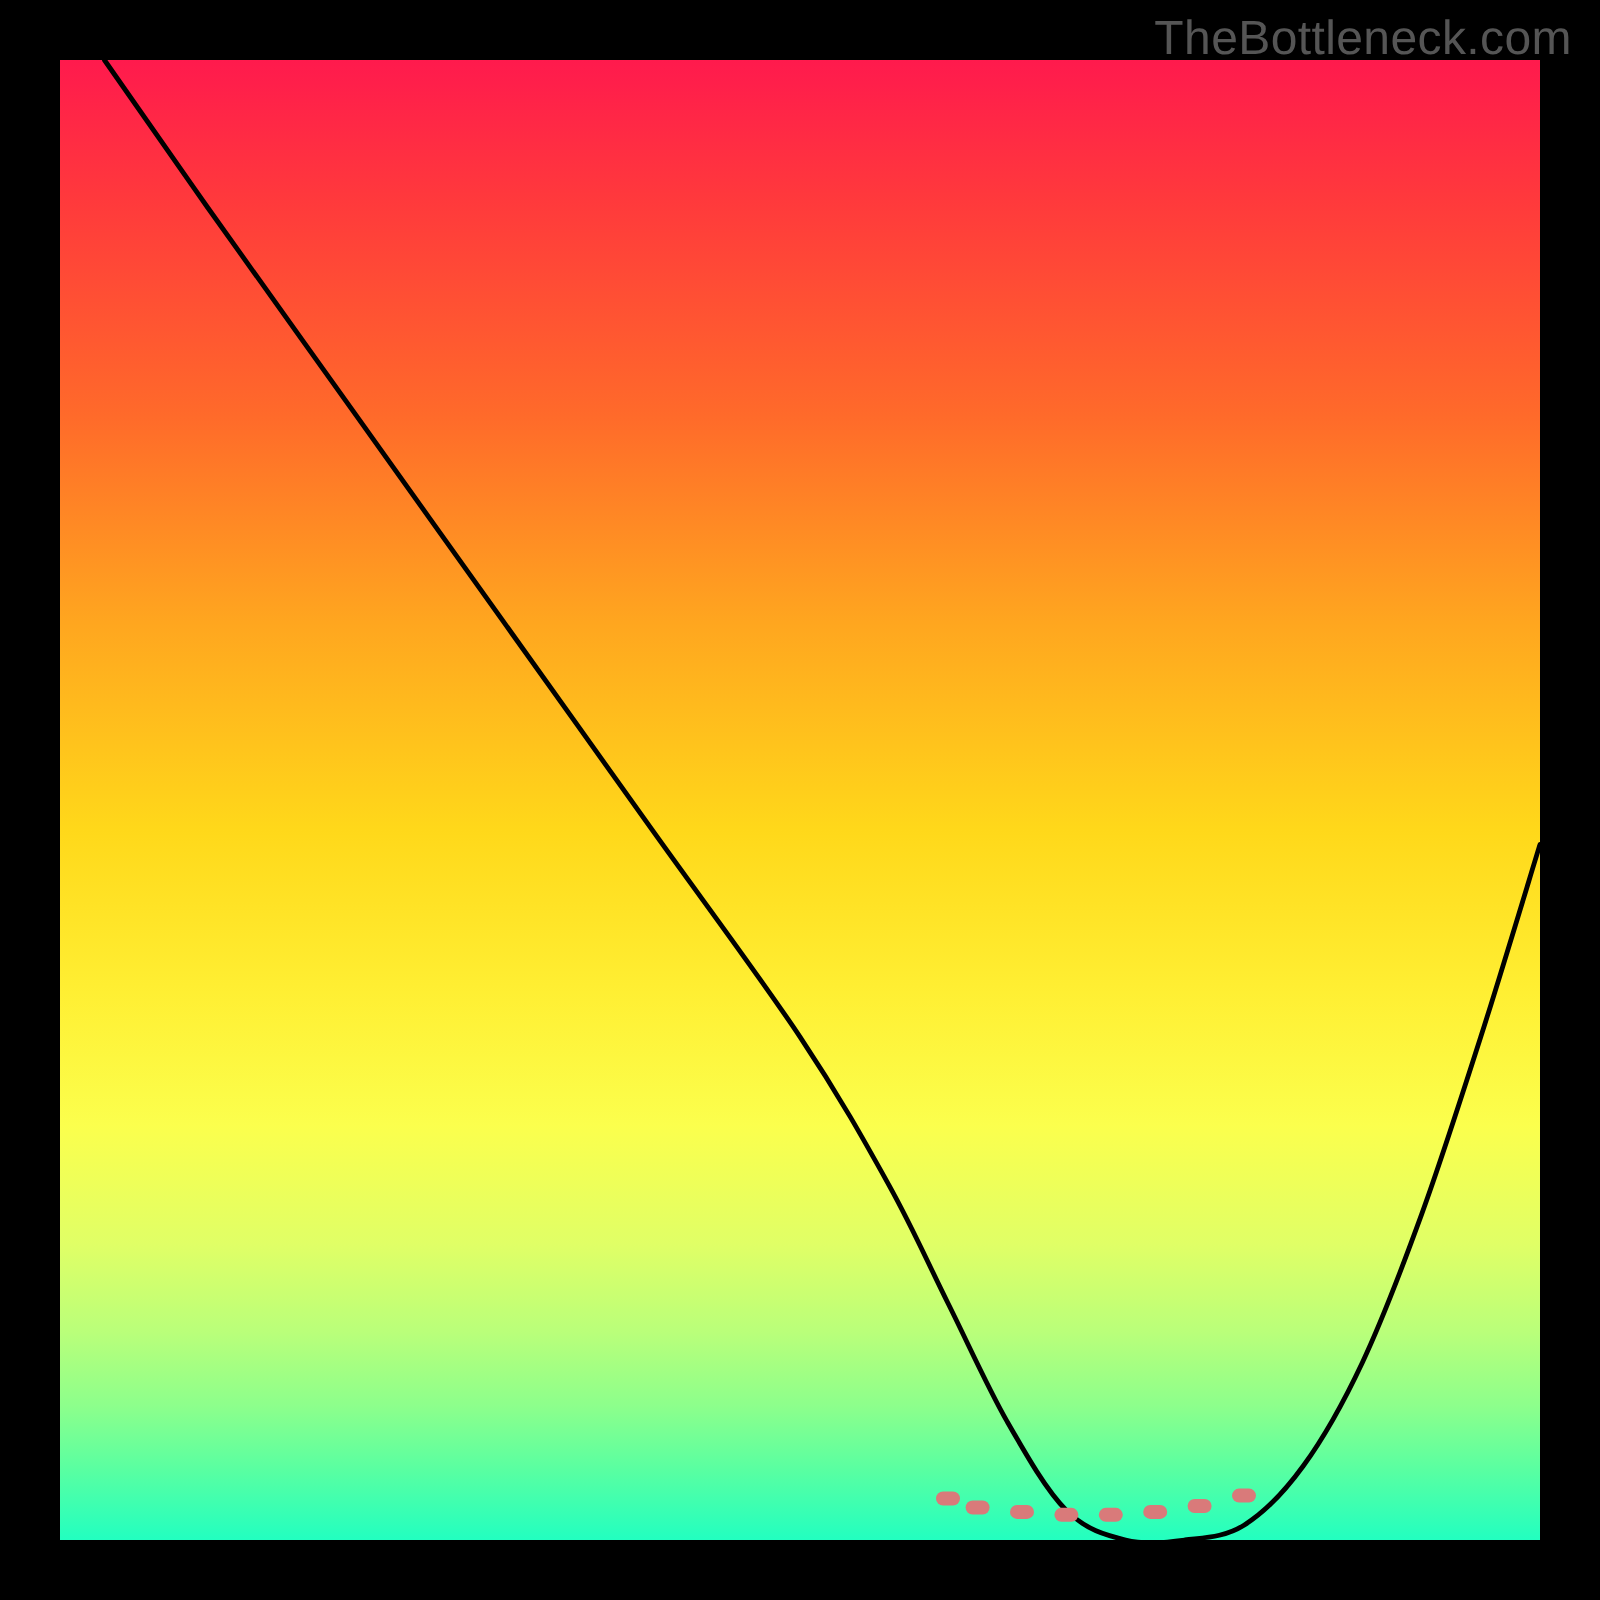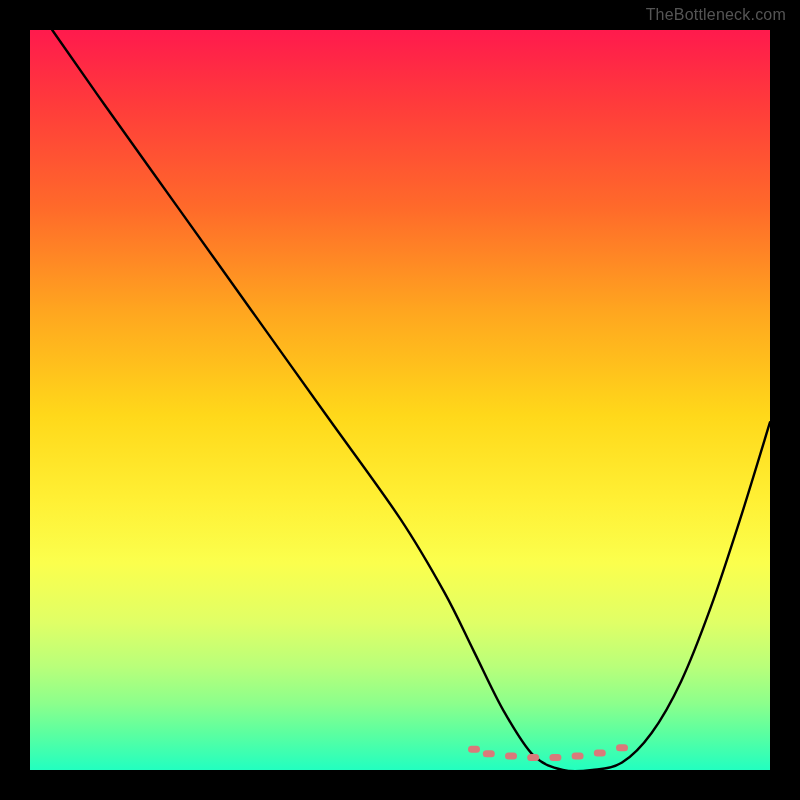--- a/index.html
+++ b/index.html
@@ -36,21 +36,21 @@
       #8cff8c 91%,
       #5cffa0 95%,
       #22ffc0 100%
     );
   }
   .watermark {
     position: absolute;
     top: 6px;
     right: 14px;
     color: #555555;
-    font-size: 16px;
+    font-size: 24px;
     font-weight: 500;
     letter-spacing: 0.2px;
   }
   svg.overlay {
     position: absolute;
     left: 30px;
     top: 30px;
     width: 740px;
     height: 740px;
     overflow: visible;

